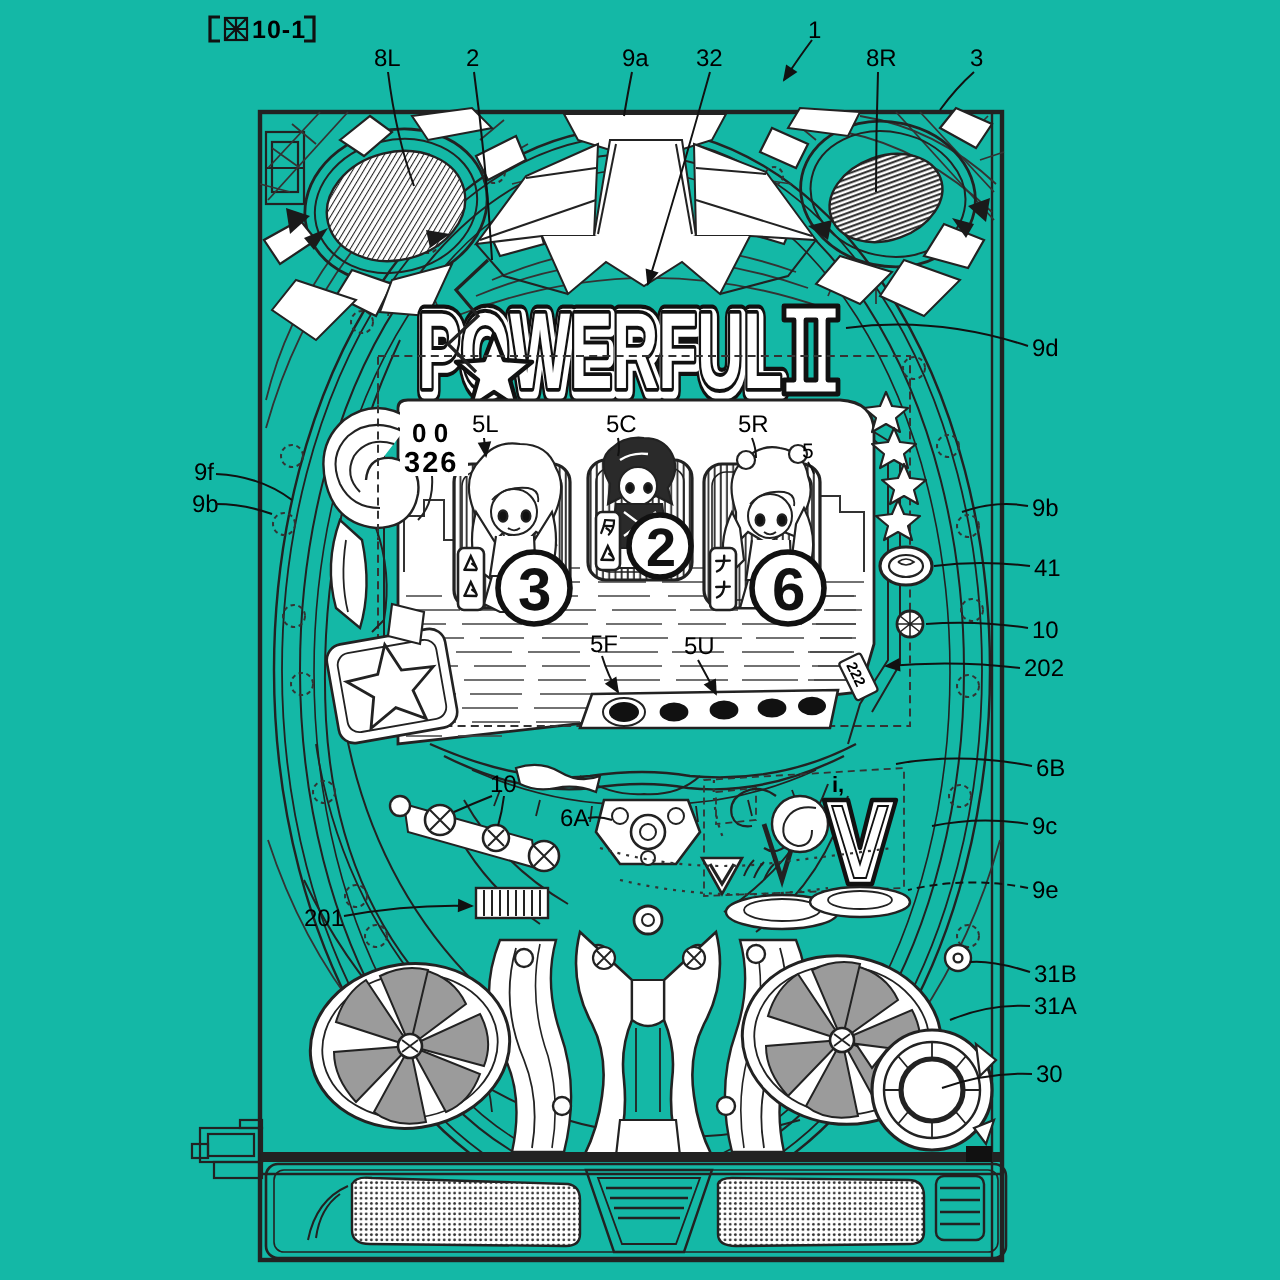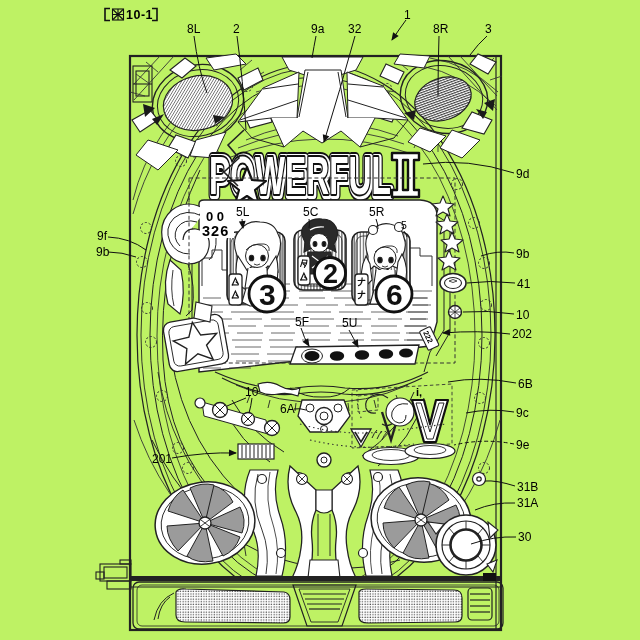--- a/index.html
+++ b/index.html
@@ -1,16 +1,16 @@
 <!DOCTYPE html>
 <html><head>
 <meta charset="utf-8">
 <style>
   html,body{margin:0;padding:0;background:#fff;}
-  .page{position:relative;width:640px;height:640px;background:#bef264;overflow:hidden;
+  .page{position:relative;width:640px;height:640px;background:#14b8a6;overflow:hidden;
         font-family:"Liberation Sans", sans-serif;}
   svg{position:absolute;left:0;top:0;}
   text{font-family:"Liberation Sans", sans-serif;}
   .ref{font-size:12px;}
 </style>
 </head>
 <body>
 <div class="page">
 <svg width="640" height="640" viewBox="0 0 640 640">
 <defs>

